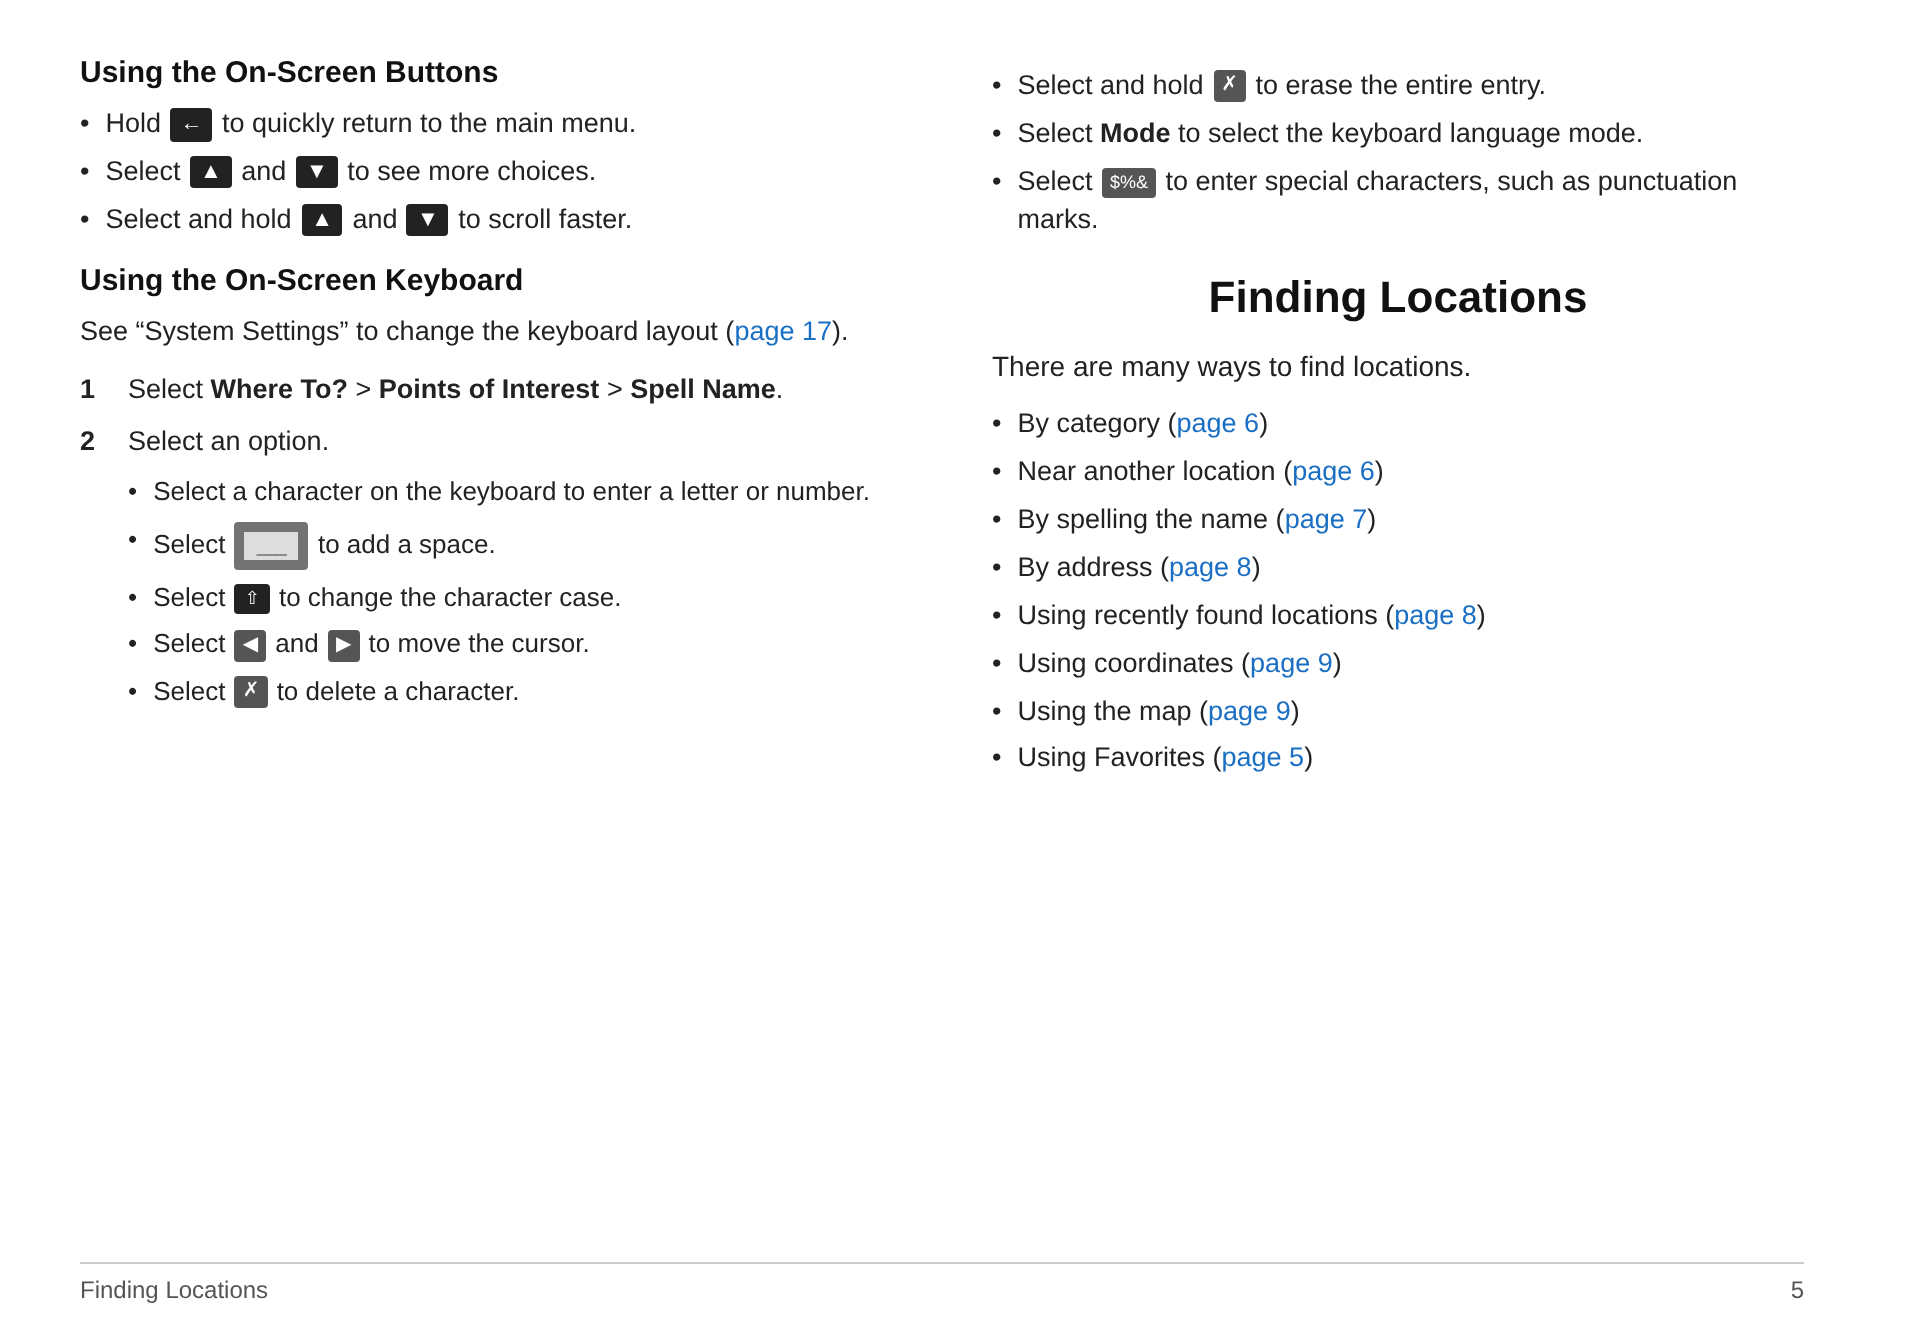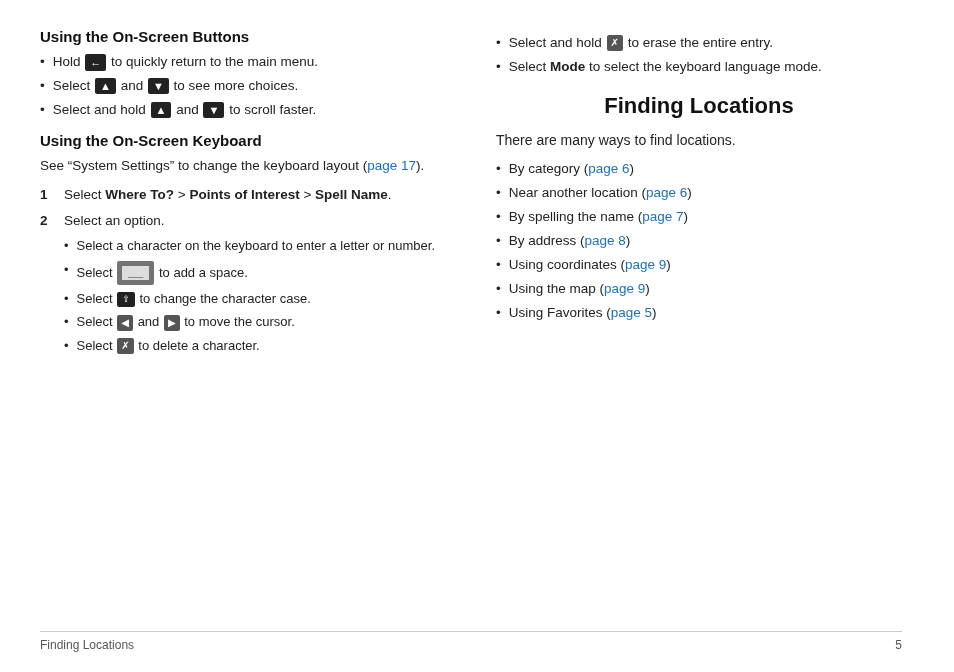--- a/index.html
+++ b/index.html
@@ -301,20 +301,24 @@
 
       <ul class="bullet-list" style="margin-top:6px; margin-bottom: 16px;">
         <li>
           <span></span>
           <span>Select and hold <span class="btn-x">✗</span> to erase the entire entry.</span>
         </li>
         <li>
           <span></span>
           <span>Select <strong>Mode</strong> to select the keyboard language mode.</span>
         </li>
+        <li>
+          <span></span>
+          <span>Select <span class="btn-pct">$%&amp;</span> to enter special characters, such as punctuation marks.</span>
+        </li>
       </ul>
 
       <h1 class="section-title">Finding Locations</h1>
 
       <p class="intro-text">There are many ways to find locations.</p>
 
       <ul class="bullet-list">
         <li>
           <span></span>
           <span>By category (<a class="link" href="#">page 6</a>)</span>
@@ -323,20 +327,24 @@
           <span></span>
           <span>Near another location (<a class="link" href="#">page 6</a>)</span>
         </li>
         <li>
           <span></span>
           <span>By spelling the name (<a class="link" href="#">page 7</a>)</span>
         </li>
         <li>
           <span></span>
           <span>By address (<a class="link" href="#">page 8</a>)</span>
+        </li>
+        <li>
+          <span></span>
+          <span>Using recently found locations (<a class="link" href="#">page 8</a>)</span>
         </li>
         <li>
           <span></span>
           <span>Using coordinates (<a class="link" href="#">page 9</a>)</span>
         </li>
         <li>
           <span></span>
           <span>Using the map (<a class="link" href="#">page 9</a>)</span>
         </li>
         <li>

